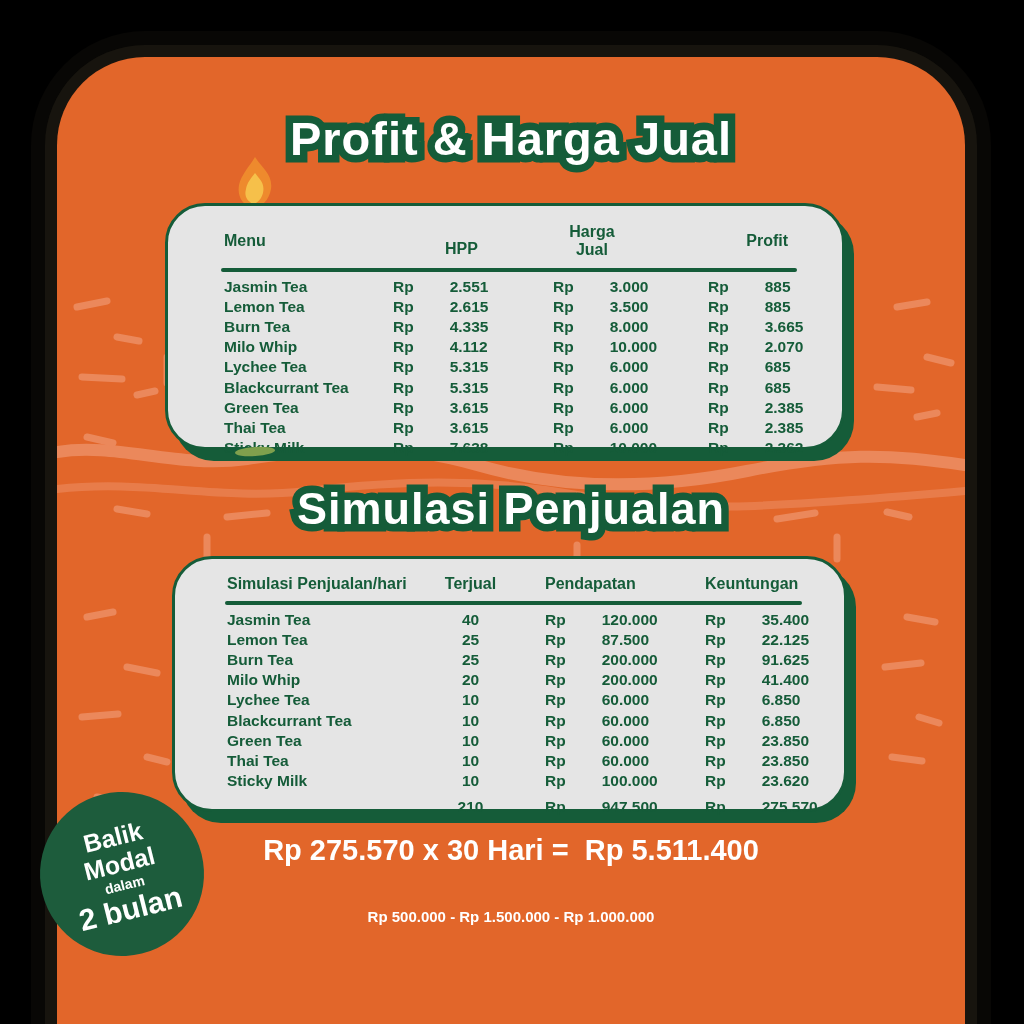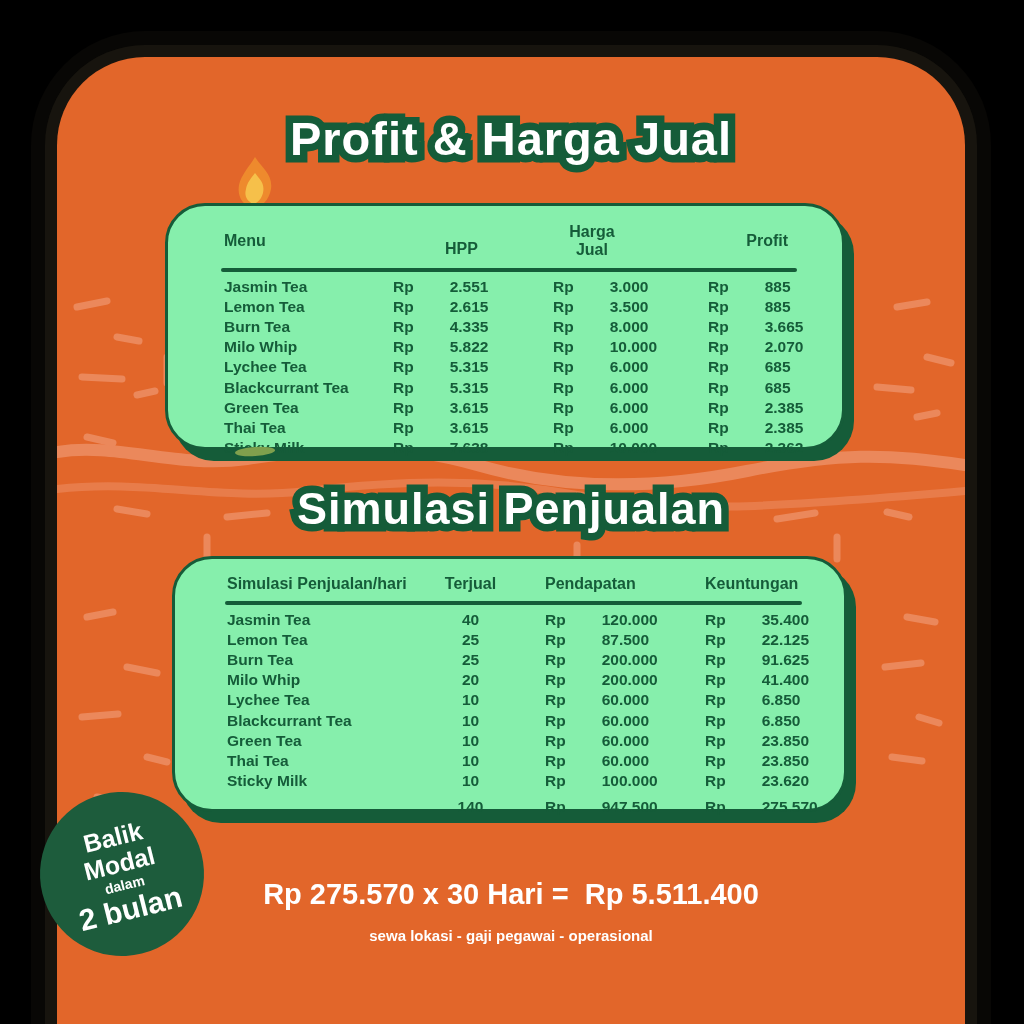--- a/index.html
+++ b/index.html
@@ -14,21 +14,21 @@
   .bubble{position:absolute;left:0;width:100%;text-align:center;font-weight:700;
           letter-spacing:1px;z-index:3;line-height:62px;}
   .bubble.t1{top:51px;font-size:47px;}
   .bubble.t2{top:421px;font-size:45px;}
   .bubble .stroke{position:absolute;left:0;right:0;color:var(--green,#155C39);
      -webkit-text-stroke:15px var(--green,#155C39);
      text-shadow:5px 0 0 var(--green),-5px 0 0 var(--green),0 5px 0 var(--green),0 -5px 0 var(--green),
                  4px 4px 0 var(--green),-4px 4px 0 var(--green),4px -4px 0 var(--green),-4px -4px 0 var(--green);}
   .bubble .fill{position:relative;color:#fff;}
   
-  .card{position:absolute;background:#86efac;border:3px solid var(--green,#155C39);
+  .card{position:absolute;background:#e5e5e5;border:3px solid var(--green,#155C39);
         border-radius:40px;box-shadow:9px 11px 0 var(--green,#155C39);z-index:4;color:var(--green,#155C39);}
   .card1{left:108px;top:146px;width:674px;height:241px;}
   .card2{left:115px;top:499px;width:669px;height:250px;}
   .thead{display:flex;align-items:center;font-size:16px;font-weight:700;}
   .card1 .thead{margin:17px 54px 0 56px;}
   .card2 .thead{margin:16px 52px 0 52px;}
   .rule{height:4px;background:var(--green,#155C39);border-radius:2px;}
   .card1 .rule{margin:9px 45px 0 53px;}
   .card2 .rule{margin:8px 42px 0 50px;}
   .tbody{margin-top:5px;}
@@ -58,21 +58,21 @@
   .leaf{position:absolute;left:178px;top:390px;width:40px;height:9px;background:#7FA04D;
         border-radius:50%;transform:rotate(-4deg);z-index:5;}
   .badge{position:absolute;left:40px;top:792px;width:164px;height:164px;border-radius:50%;
          background:var(--badge,#1D5C3C);transform:rotate(-14deg);z-index:8;
          display:flex;flex-direction:column;align-items:center;justify-content:center;
          color:#fff;text-align:center;font-weight:700;}
   .badge .b1,.badge .b2{font-size:25px;line-height:27px;}
   .badge .b3{font-size:14px;line-height:17px;}
   .badge .b4{font-size:30px;line-height:31px;white-space:nowrap;}
   
-  .sum{position:absolute;left:0;width:100%;text-align:center;color:#fff;font-weight:700;z-index:6;margin-top:44px;}
+  .sum{position:absolute;left:0;width:100%;text-align:center;color:#fff;font-weight:700;z-index:6;}
   .monthly{top:777px;font-size:29px;white-space:pre;}
   .costs1{top:826px;font-size:15px;}
   .costs2{top:851px;font-size:15px;}
   .net{top:897px;font-size:30px;white-space:pre;}
 </style>
 </head>
 <body>
 
 <div class="stage">
   <div class="panel">
@@ -153,21 +153,21 @@
             </span>
       <span class="c4 money">
               <em>Rp</em>
               <b>3.665</b>
             </span>
     </div>
           <div class="trow">
       <span class="c1">Milo Whip</span>
       <span class="c2 money">
               <em>Rp</em>
-              <b>5.822</b>
+              <b>4.112</b>
             </span>
       <span class="c3 money">
               <em>Rp</em>
               <b>10.000</b>
             </span>
       <span class="c4 money">
               <em>Rp</em>
               <b>2.070</b>
             </span>
     </div>
@@ -368,37 +368,37 @@
             </span>
       <span class="c4 money">
               <em>Rp</em>
               <b>23.620</b>
             </span>
     </div>
         </div>
       <div class="tbody">
         <div class="trow total">
           <span class="c1"></span>
-          <span class="c2">140</span>
+          <span class="c2">210</span>
           <span class="c3 money">
               <em>Rp</em>
               <b>947.500</b>
             </span>
           <span class="c4 money">
               <em>Rp</em>
               <b>275.570</b>
             </span>
         </div>
       </div>
     </div>
 
     <div class="leaf"></div>
 
     <div class="sum monthly">Rp 275.570 x 30 Hari =  Rp 5.511.400</div>
-    <div class="sum costs1">sewa lokasi - gaji pegawai - operasional</div>
+    <div class="sum costs2">Rp 500.000 - Rp 1.500.000 - Rp 1.000.000</div>
   </div>
 
   <div class="badge">
     <span class="b1">Balik</span>
     <span class="b2">Modal</span>
     <span class="b3">dalam</span>
     <span class="b4">2 bulan</span>
   </div>
 </div>
 

